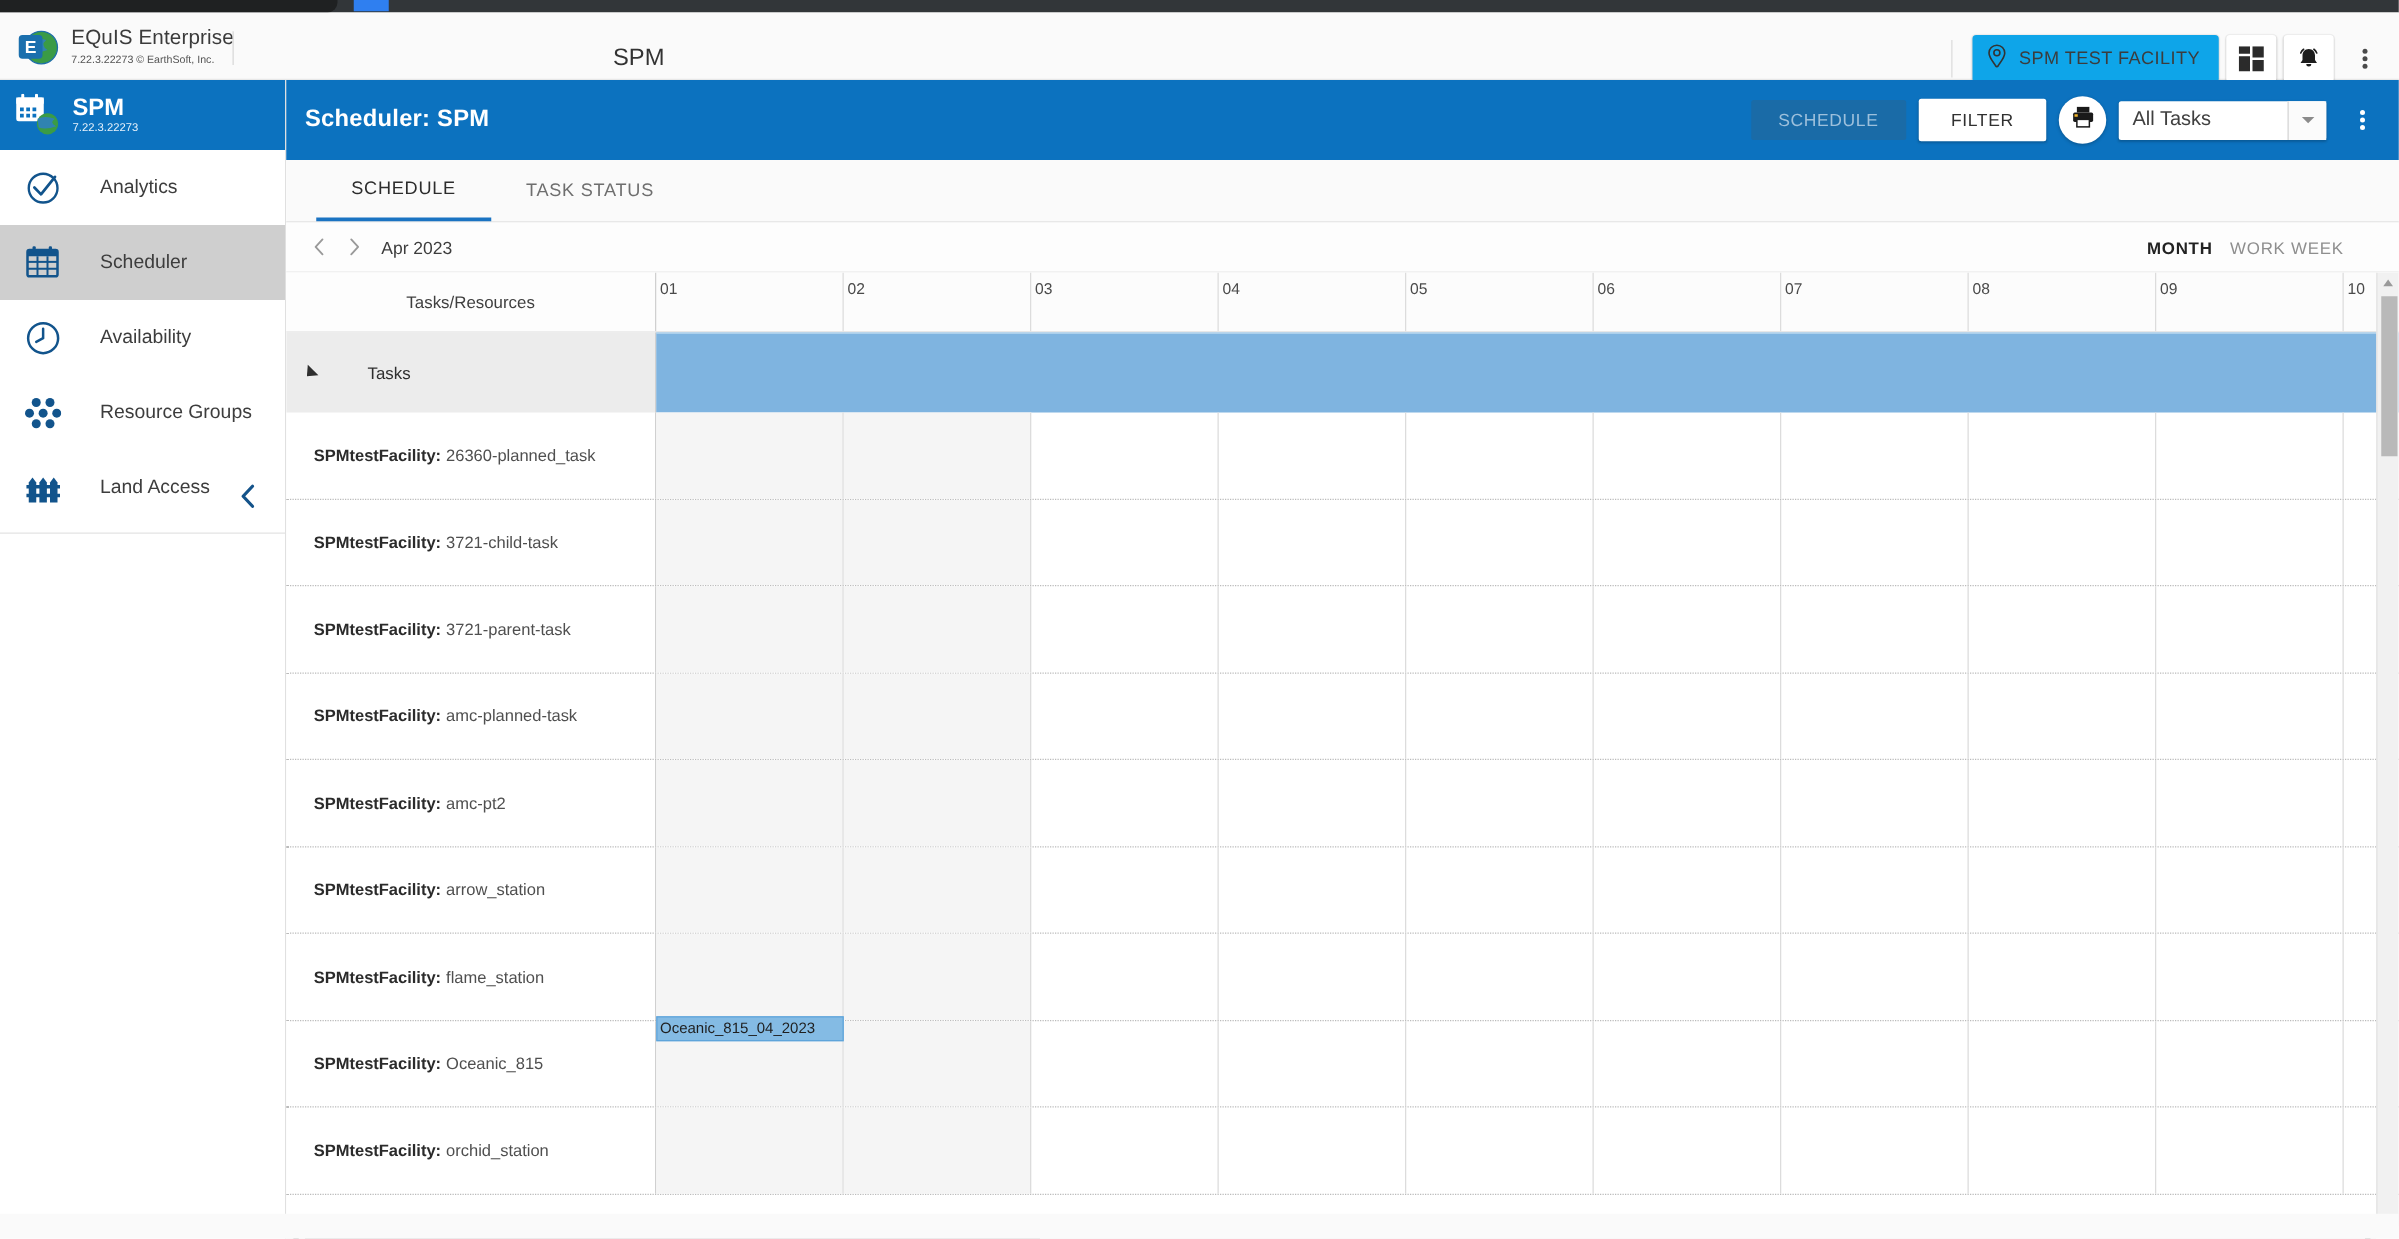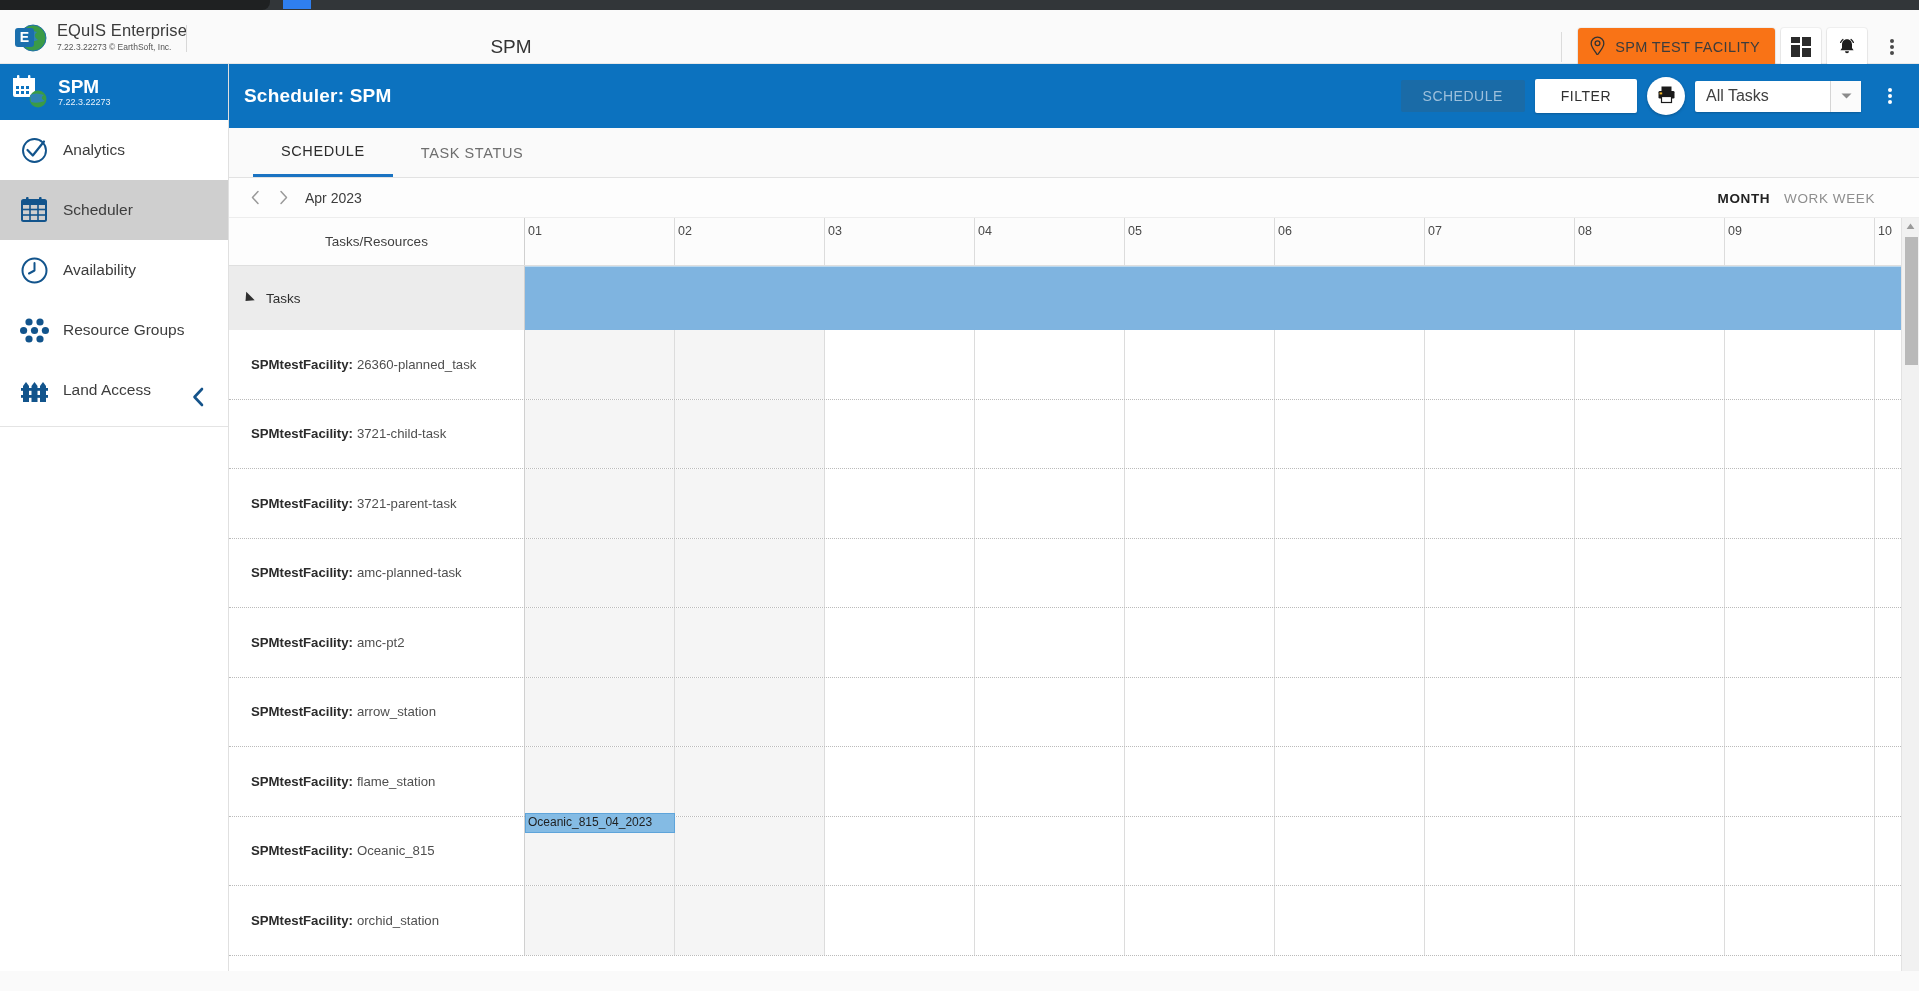--- a/index.html
+++ b/index.html
@@ -44,21 +44,21 @@
     font-size: 19px; color: #333;
   }
   #appbar-right {
     position: absolute; right: 10px; top: 10px; height: 54px;
     display: flex; align-items: center; gap: 6px;
   }
   #appbar-divider { width: 1px; height: 30px; background: #dcdcdc; margin-right: 10px; }
   .chip {
     display: flex; align-items: center; gap: 9px;
     height: 38px; padding: 0 15px 0 11px;
-    background: #f97316; border: none; border-radius: 3px;
+    background: #0ea5e9; border: none; border-radius: 3px;
     box-shadow: 0 1px 2px rgba(0,0,0,.14), 0 0 0 1px rgba(0,0,0,.04);
     font-size: 14.5px; color: #3c3c3c; letter-spacing: .35px; white-space: nowrap;
   }
   .iconbtn {
     width: 40px; height: 38px; background: #fff;
     border-radius: 3px; box-shadow: 0 1px 2px rgba(0,0,0,.14), 0 0 0 1px rgba(0,0,0,.04);
     display: flex; align-items: center; justify-content: center;
   }
   #kebab-top {
     width: 34px; height: 40px; display: flex; align-items: center; justify-content: center;
@@ -75,20 +75,21 @@
   #sidebar-header {
     height: 56px; background: #0c72bf; display: flex; align-items: center; padding-left: 12px;
   }
   #sb-logo { width: 36px; height: 34px; flex: none; }
   #sb-titlewrap { margin-left: 10px; }
   #sb-title { color: #fff; font-size: 19px; font-weight: bold; line-height: 20px; }
   #sb-version { color: #e8f2fb; font-size: 9px; line-height: 11px; }
   .nav-item {
     height: 60px; display: flex; align-items: center; padding-left: 11px;
     cursor: pointer;
+    gap: 17px;
   }
   .nav-item.active { background: #cfcfcf; }
   .nav-icon { width: 46px; flex: none; display: flex; align-items: center; justify-content: center; }
   .nav-label { font-size: 15.5px; color: #3d3d3d; margin-left: 6px; }
   #sidebar-sep { height: 1px; background: #e4e4e4; margin: 6px 0 0 0; }
   #sidebar-collapse {
     position: absolute; right: 12px; top: 317px; width: 36px; height: 36px;
     display: flex; align-items: center; justify-content: center; cursor: pointer;
   }
 
@@ -168,21 +169,21 @@
   .grow-left {
     width: 296px; flex: none; border-right: 1px solid #d0d0d0;
     display: flex; align-items: center;
   }
   .grow-right { flex: 1; display: flex; position: relative; }
   .gcell { width: 150px; flex: none; border-right: 1px solid #dcdcdc; }
   .gcell.shade { background: #f5f5f5; }
 
   
   #group-row { height: 64px; }
-  #group-row .grow-left { background: #ececec; padding-left: 13px; }
+  #group-row .grow-left { background: #ececec; padding-left: 13px; gap: 28px; }
   #group-tri {
     width: 0; height: 0; border-left: 6px solid transparent;
     border-right: 6px solid transparent; border-top: 7px solid #2f2f2f;
     transform: rotate(45deg); margin-right: 12px;
   }
   #group-label { font-size: 13.5px; color: #2e2e2e; }
   #group-band { flex: 1; background: #7fb4e0; border-top: 1px solid #bcd9ef; }
 
   
   .task-row { height: 69.5px; border-bottom: 1px dotted #bbb; }

